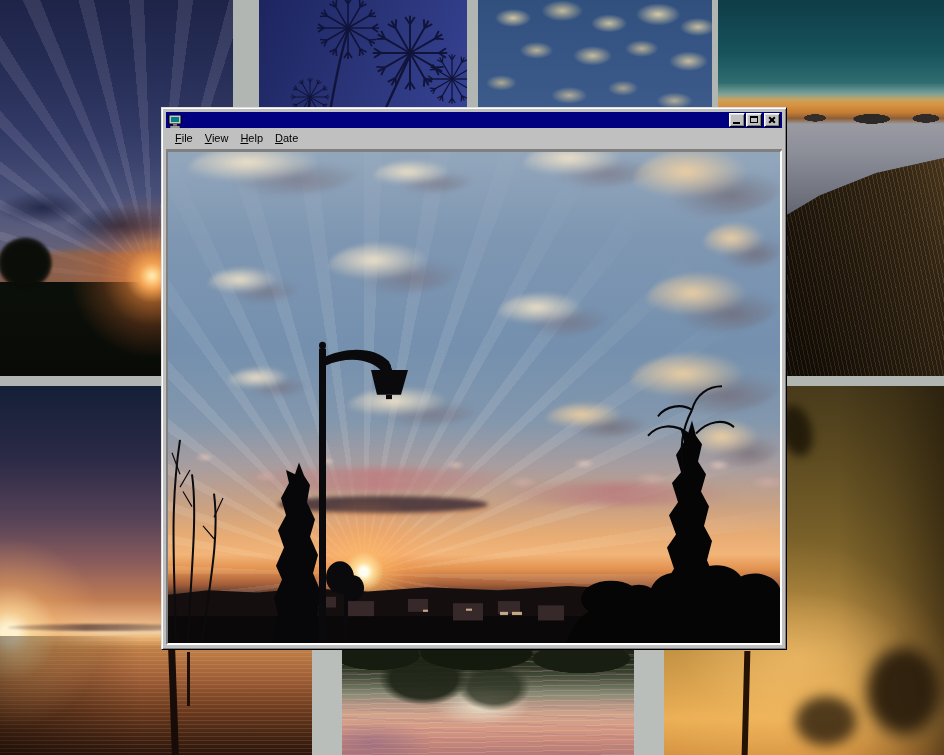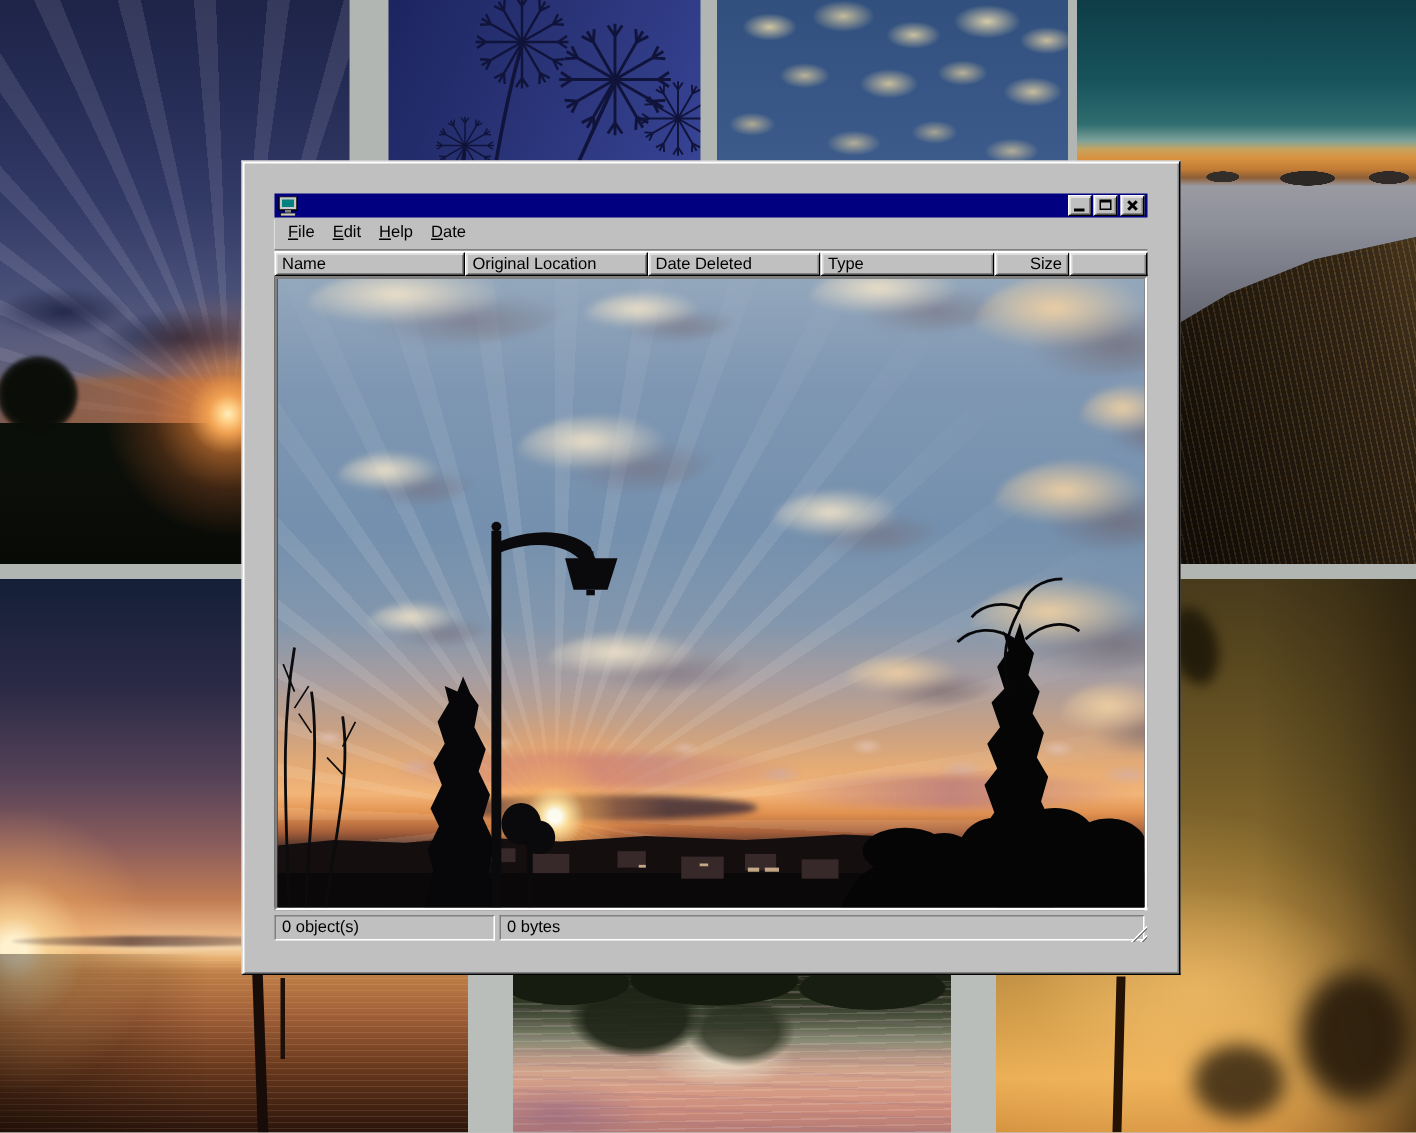--- a/index.html
+++ b/index.html
@@ -134,21 +134,21 @@
     background:radial-gradient(50% 50% at 55% 50%, rgba(42,29,12,.95) 55%, transparent 75%);}
   .tileG-blob2{left:116px;top:298px;width:92px;height:74px;filter:blur(6px);
     background:radial-gradient(50% 50% at 50% 50%, rgba(40,28,12,.8) 55%, transparent 78%);}
   .tileG-pole{left:79px;top:265px;width:6px;height:104px;background:#241204;transform:skewX(-1.5deg);}
 
   
   #win{left:161px;top:107px;width:626px;height:543px;
     background:#c0c0c0;
     border:1px solid;border-color:#dfdfdf #000 #000 #dfdfdf;
     box-shadow:inset 1px 1px 0 #fff, inset -1px -1px 0 #808080;
-    padding:21px;box-sizing:border-box;
+    padding:4px;box-sizing:border-box;
     display:flex;flex-direction:column;}
   .titlebar{height:16px;flex:0 0 16px;background:#000080;display:flex;align-items:center;padding:0 2px;}
   .ticon{width:14px;height:13px;margin-right:3px;flex:0 0 14px;}
   .ttext{flex:1;color:#fff;font-size:11px;font-weight:bold;overflow:hidden;white-space:nowrap;}
   .tbtns{display:flex;align-items:center;}
   .tb{width:16px;height:14px;background:#c0c0c0;margin-left:1px;position:relative;
     border:1px solid;border-color:#fff #000 #000 #fff;
     box-shadow:inset 1px 1px 0 #dfdfdf, inset -1px -1px 0 #808080;box-sizing:border-box;}
   .tb.close{margin-left:2px;}
   .g-min{position:absolute;left:3px;bottom:2px;width:7px;height:2px;background:#000;}
@@ -335,33 +335,25 @@
           <span class="g-max"></span>
         </span>
       <span class="tb close">
           <span class="g-x"></span>
         </span>
     </span>
   </div>
 
   <div class="menubar">
     <span class="mi">File</span>
-    <span class="mi">Edit</span>
+    <span class="mi">View</span>
     <span class="mi">Help</span>
     <span class="mi">Date</span>
   </div>
 
-  <div class="header">
-    <span class="hc w0">Name</span>
-    <span class="hc w1">Original Location</span>
-    <span class="hc w2">Date Deleted</span>
-    <span class="hc w3">Type</span>
-    <span class="hc w4">Size</span>
-    <span class="hc w5"></span>
-  </div>
 
   <div class="client">
     <div class="photo ni">
       <div class="rays ni"></div>
       <div class="cl c1 ni"></div>
       <div class="cl c2 ni"></div>
       <div class="cl c3 ni"></div>
       <div class="cl gold c4 ni"></div>
       <div class="cl gold c5 ni"></div>
       <div class="cl gold c6 ni"></div>
@@ -433,18 +425,13 @@
           <path d="M516,300 C511,275 514,258 524,240"></path>
           <path d="M524,240 c-10,-6 -26,-4 -34,6"></path>
           <path d="M524,240 c4,-14 16,-22 30,-22"></path>
           <path d="M520,262 c-14,-10 -30,-8 -40,2"></path>
           <path d="M528,262 c12,-12 28,-14 38,-6"></path>
         </g>
       </svg>
     </div>
   </div>
 
-  <div class="statusbar">
-    <span class="sp sp1">0 object(s)</span>
-    <span class="sp sp2">0 bytes</span>
-    <span class="grip"></span>
-  </div>
 </div>
 
 </body></html>

